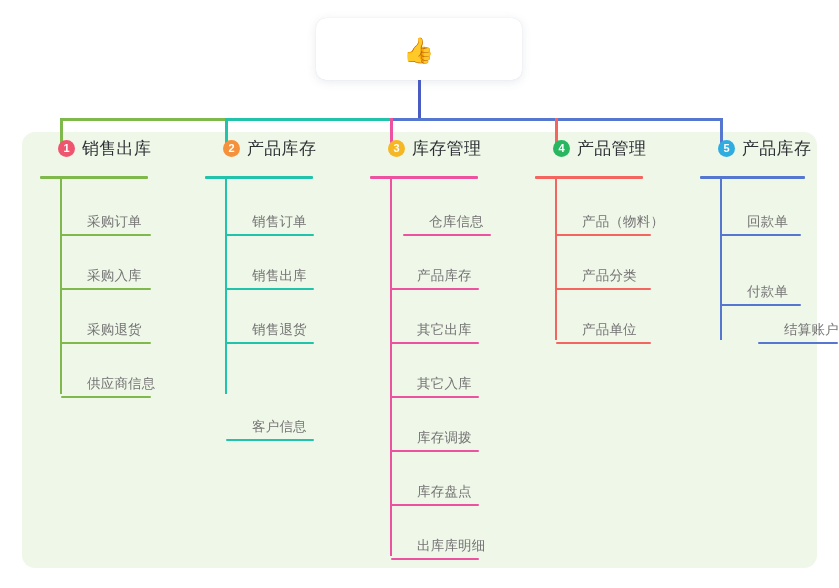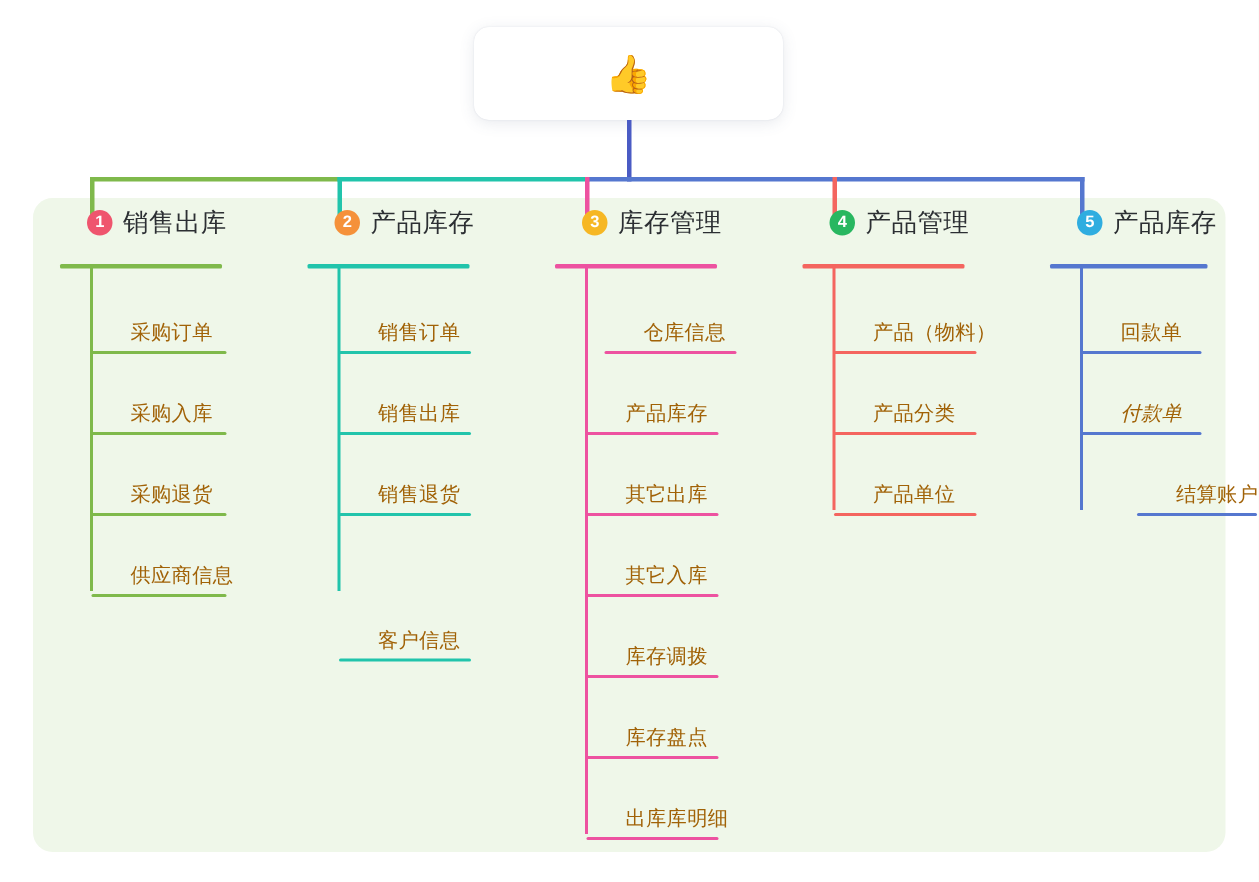--- a/index.html
+++ b/index.html
@@ -96,21 +96,21 @@
 
   .leaf {
     position: absolute;
     height: 54px;
   }
   .leaf-label {
     position: absolute;
     left: 26px;
     bottom: 5px;
     font-size: 13.5px;
-    color: #a16207;
+    color: #737373;
     white-space: nowrap;
     letter-spacing: 0.2px;
   }
   .leaf-underline {
     position: absolute;
     left: 0;
     bottom: 0;
     height: 2px;
     border-radius: 1px;
   }
@@ -249,20 +249,20 @@
 <div class="leaf" style="position: absolute; left: 556px; top: 290px; width: 95px;">
     <span class="leaf-label">产品单位</span>
     <div class="leaf-underline" style="width: 95px; background: rgb(244, 101, 95);"></div>
   </div>
 <div class="line" style="left: 700px; top: 176px; width: 105px; height: 3px; background: rgb(85, 119, 207); border-radius: 1px;"></div>
 <div class="line" style="left: 720px; top: 176px; width: 2px; height: 164px; background: rgb(85, 119, 207);"></div>
 <div class="leaf" style="position: absolute; left: 721px; top: 182px; width: 80px;">
     <span class="leaf-label">回款单</span>
     <div class="leaf-underline" style="width: 80px; background: rgb(85, 119, 207);"></div>
   </div>
-<div class="leaf" style="position: absolute; left: 721px; top: 236px; width: 80px; font-style: italic;">
+<div class="leaf" style="position: absolute; left: 721px; top: 252px; width: 80px;">
     <span class="leaf-label">付款单</span>
     <div class="leaf-underline" style="width: 80px; background: rgb(85, 119, 207);"></div>
   </div>
 <div class="leaf" style="position: absolute; left: 758px; top: 290px; width: 80px; text-decoration: underline;">
     <span class="leaf-label">结算账户</span>
     <div class="leaf-underline" style="width: 80px; background: rgb(85, 119, 207);"></div>
   </div>
 
 </body></html>

